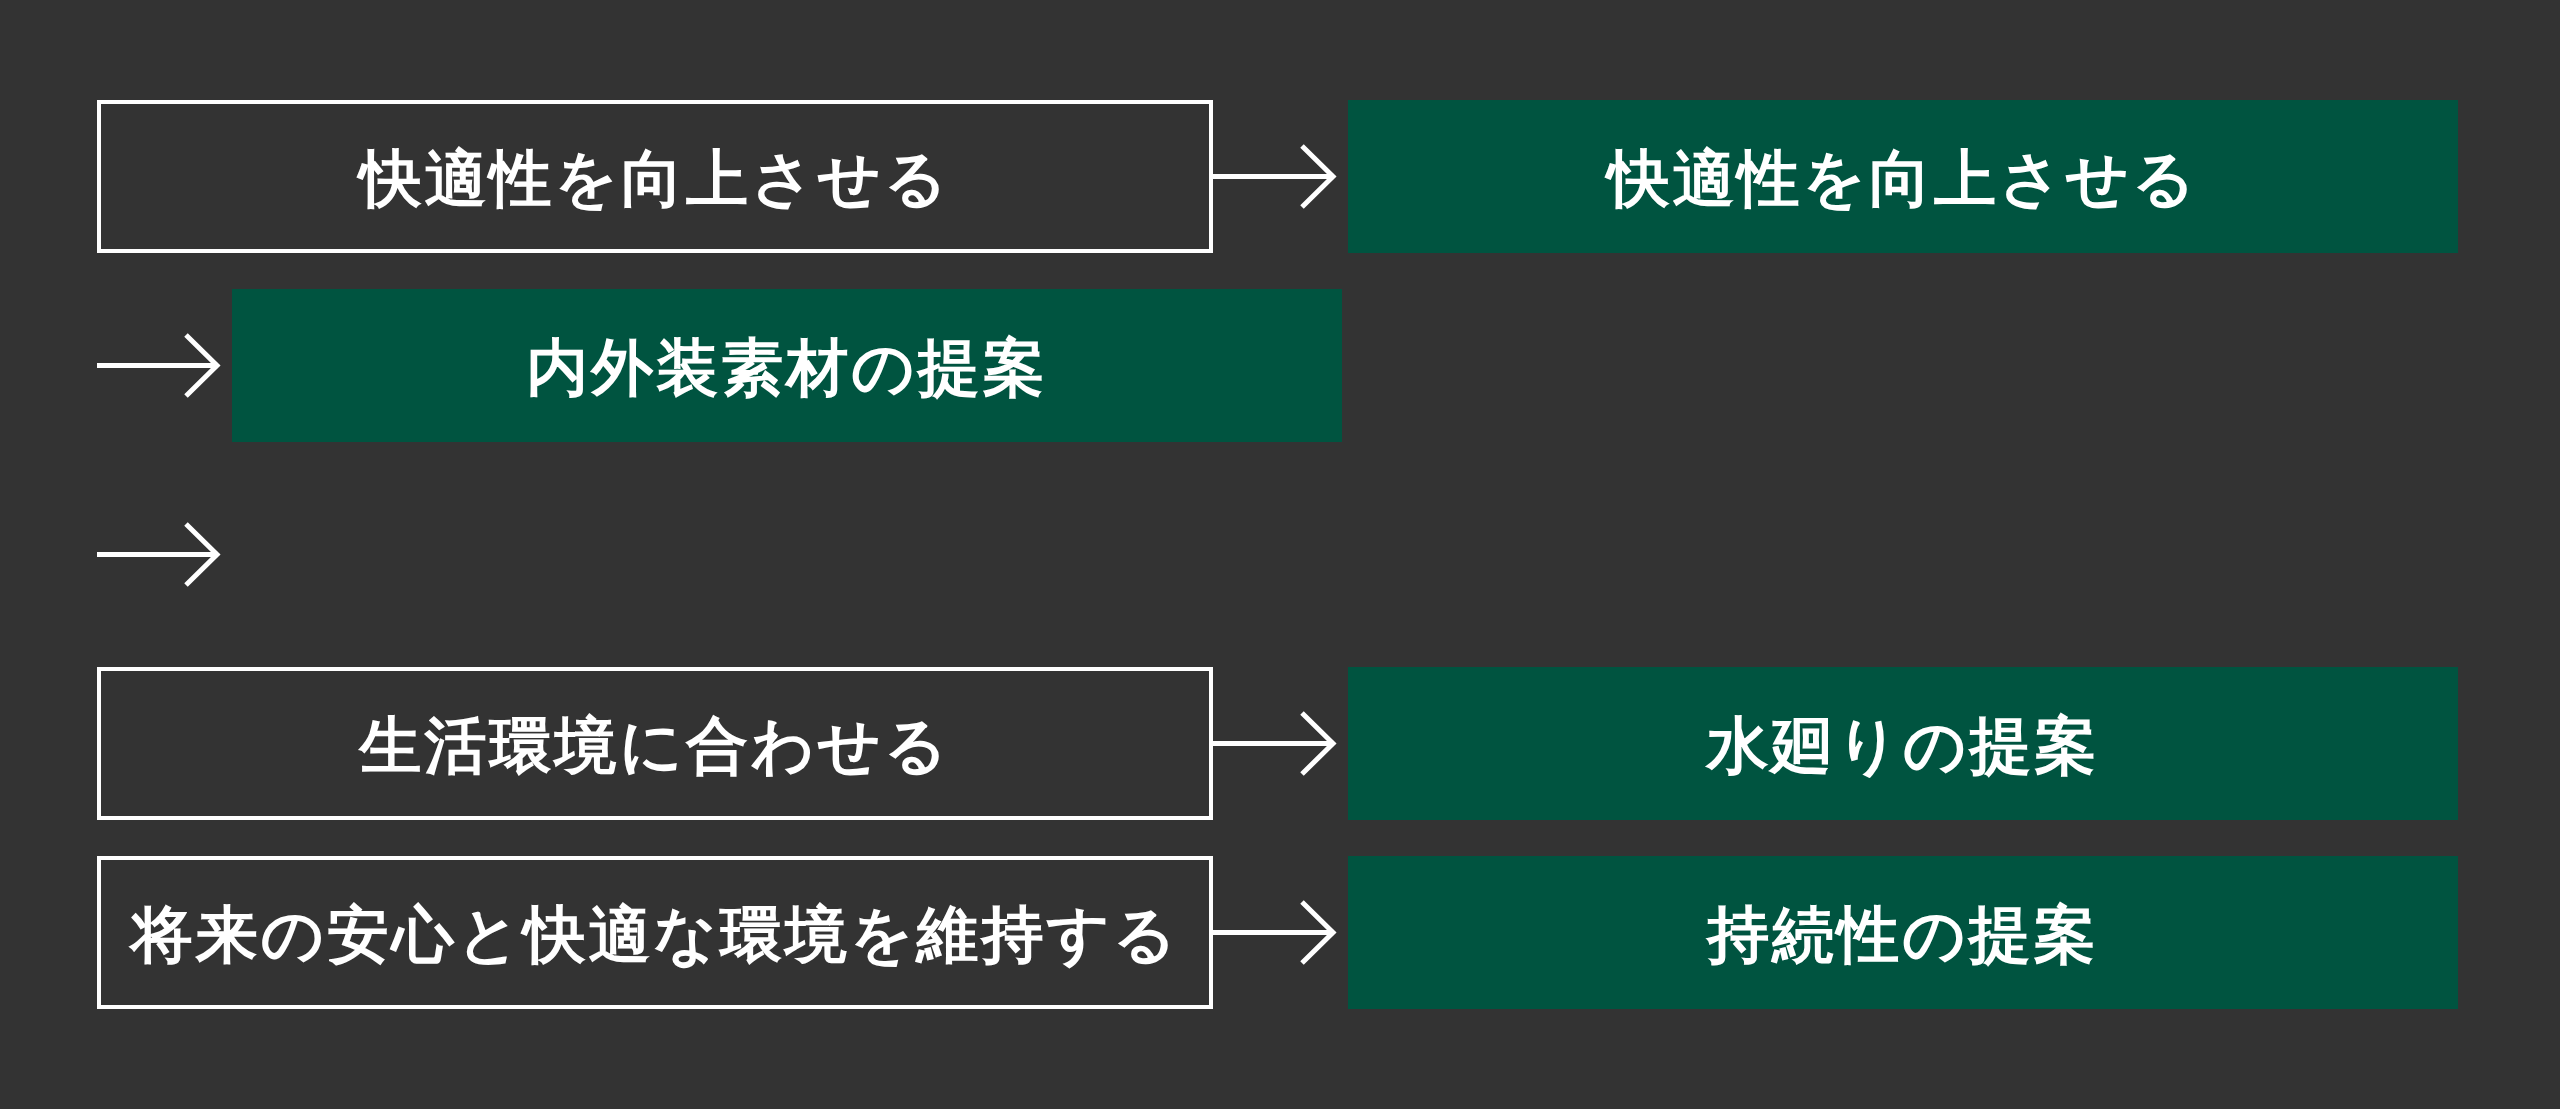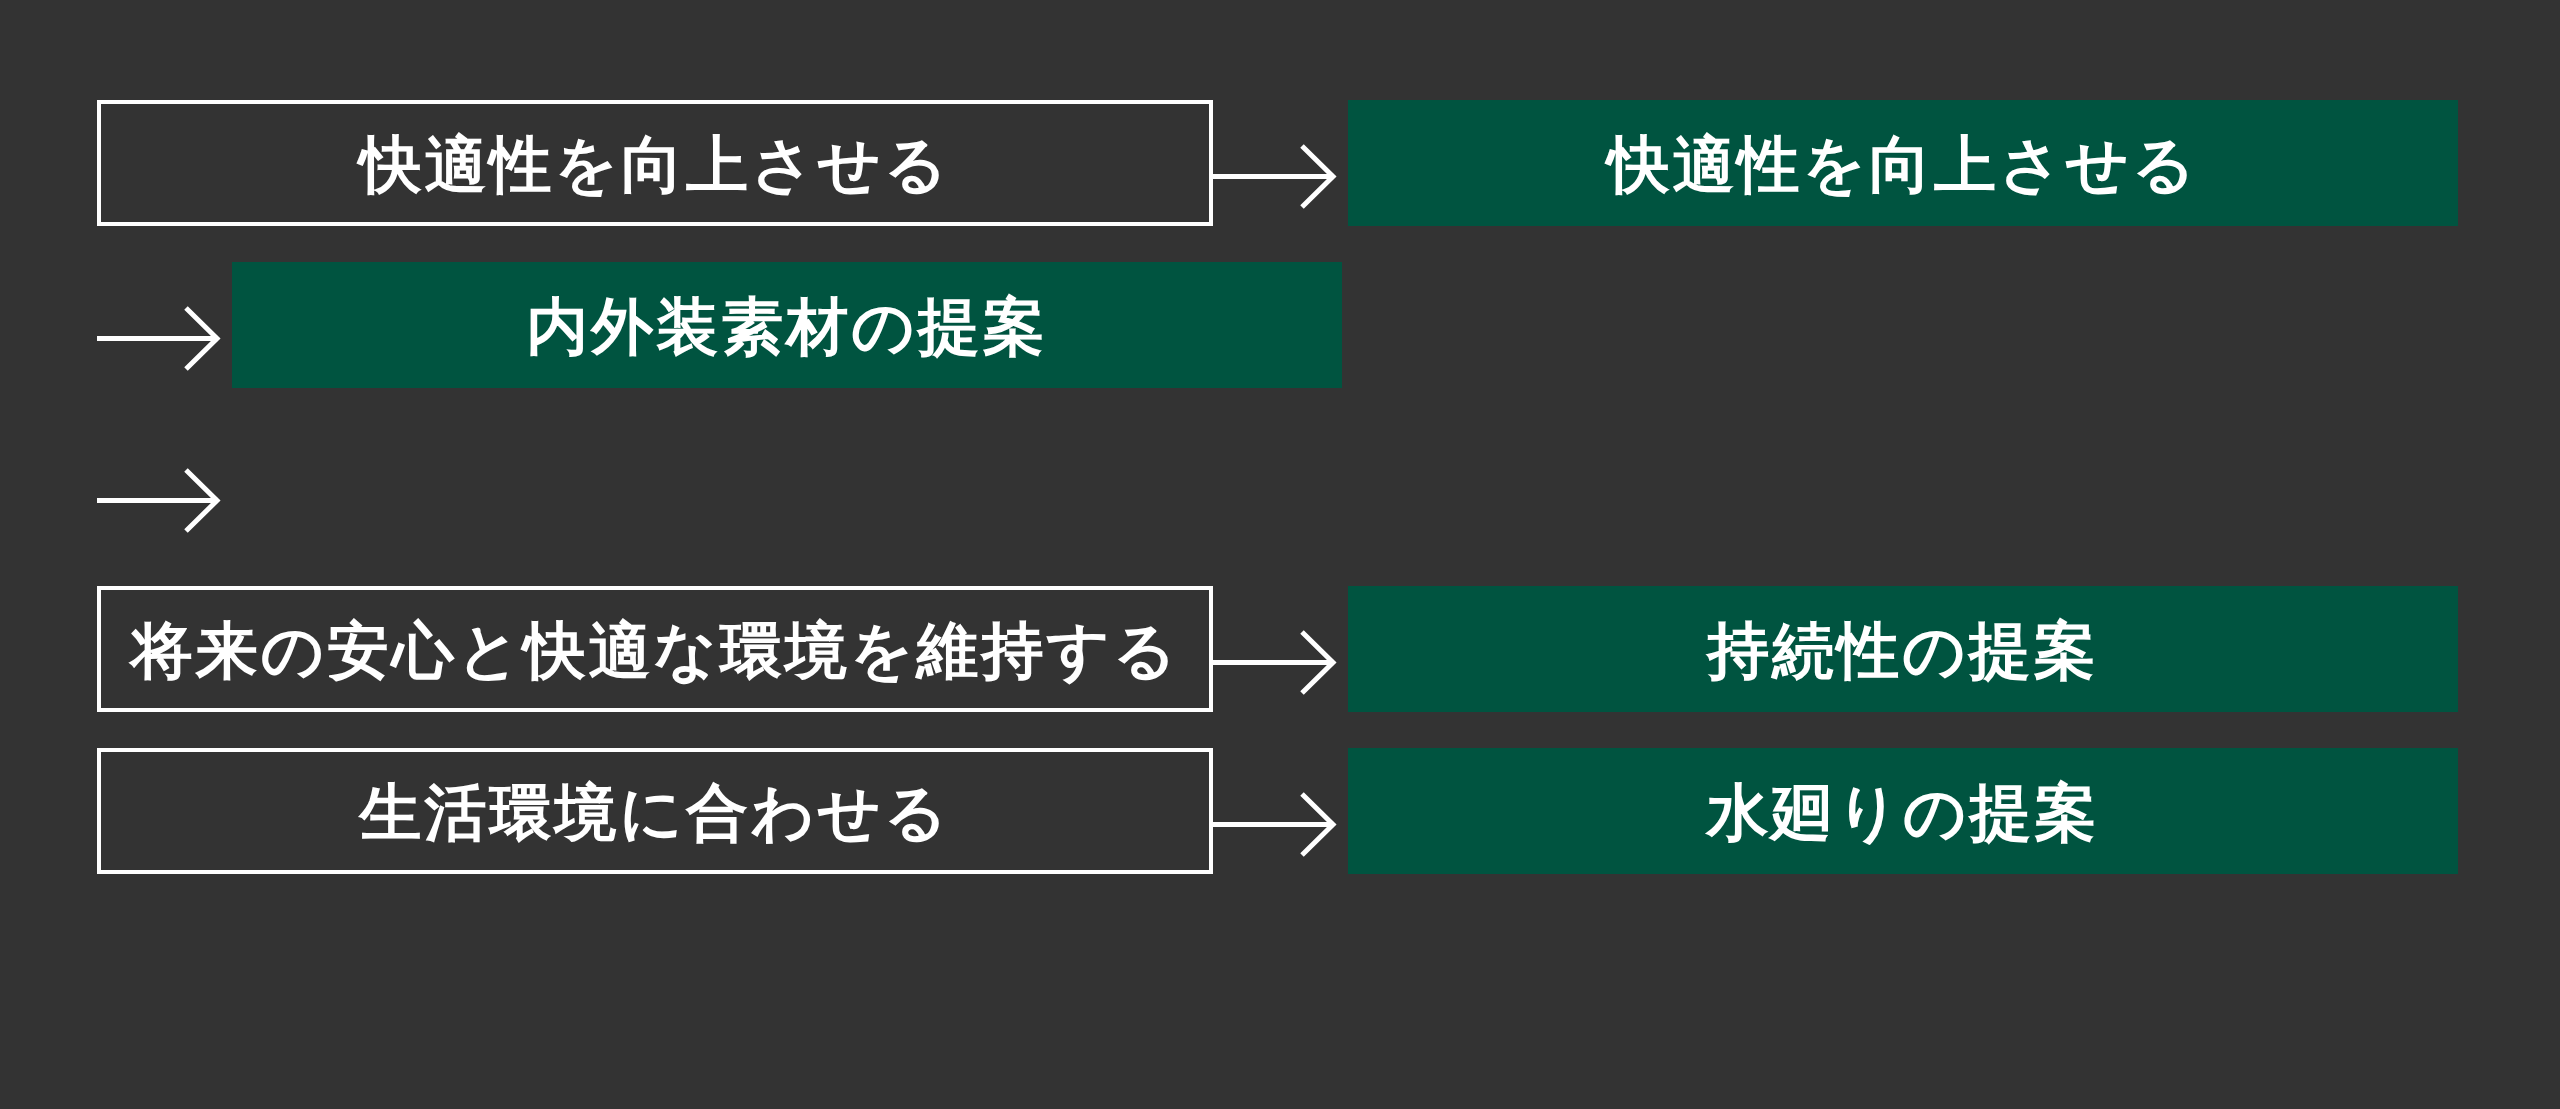--- a/index.html
+++ b/index.html
@@ -25,21 +25,21 @@
     position: absolute;
     top: 100px;
     left: 97px;
     display: flex;
     flex-direction: column;
     gap: 36px;
   }
   .flow-row {
     display: flex;
     align-items: stretch;
-    height: 126px;
+    height: 153px;
   }
   .goal-box {
     width: 1116px;
     border: 4px solid var(--box-border);
     background: transparent;
     display: flex;
     align-items: center;
     justify-content: center;
   }
   .proposal-box {
@@ -100,37 +100,37 @@
 
   <div class="flow-row">
     <svg class="arrow" viewBox="0 0 135 153" xmlns="http://www.w3.org/2000/svg">
       <line x1="0" y1="76.5" x2="117" y2="76.5"></line>
       <polyline points="89,46 120,76.5 89,107"></polyline>
     </svg>
   </div>
 
   <div class="flow-row">
     <div class="goal-box">
+      <span class="box-label">生活環境に合わせる</span>
+    </div>
+    <svg class="arrow" viewBox="0 0 135 153" xmlns="http://www.w3.org/2000/svg">
+      <line x1="0" y1="76.5" x2="117" y2="76.5"></line>
+      <polyline points="89,46 120,76.5 89,107"></polyline>
+    </svg>
+    <div class="proposal-box">
+      <span class="box-label">水廻りの提案</span>
+    </div>
+  </div>
+
+  <div class="flow-row">
+    <div class="goal-box">
       <span class="box-label">将来の安心と快適な環境を維持する</span>
     </div>
     <svg class="arrow" viewBox="0 0 135 153" xmlns="http://www.w3.org/2000/svg">
       <line x1="0" y1="76.5" x2="117" y2="76.5"></line>
       <polyline points="89,46 120,76.5 89,107"></polyline>
     </svg>
     <div class="proposal-box">
       <span class="box-label">持続性の提案</span>
     </div>
   </div>
 
-  <div class="flow-row">
-    <div class="goal-box">
-      <span class="box-label">生活環境に合わせる</span>
-    </div>
-    <svg class="arrow" viewBox="0 0 135 153" xmlns="http://www.w3.org/2000/svg">
-      <line x1="0" y1="76.5" x2="117" y2="76.5"></line>
-      <polyline points="89,46 120,76.5 89,107"></polyline>
-    </svg>
-    <div class="proposal-box">
-      <span class="box-label">水廻りの提案</span>
-    </div>
-  </div>
-
 </div>
 
 </body></html>

